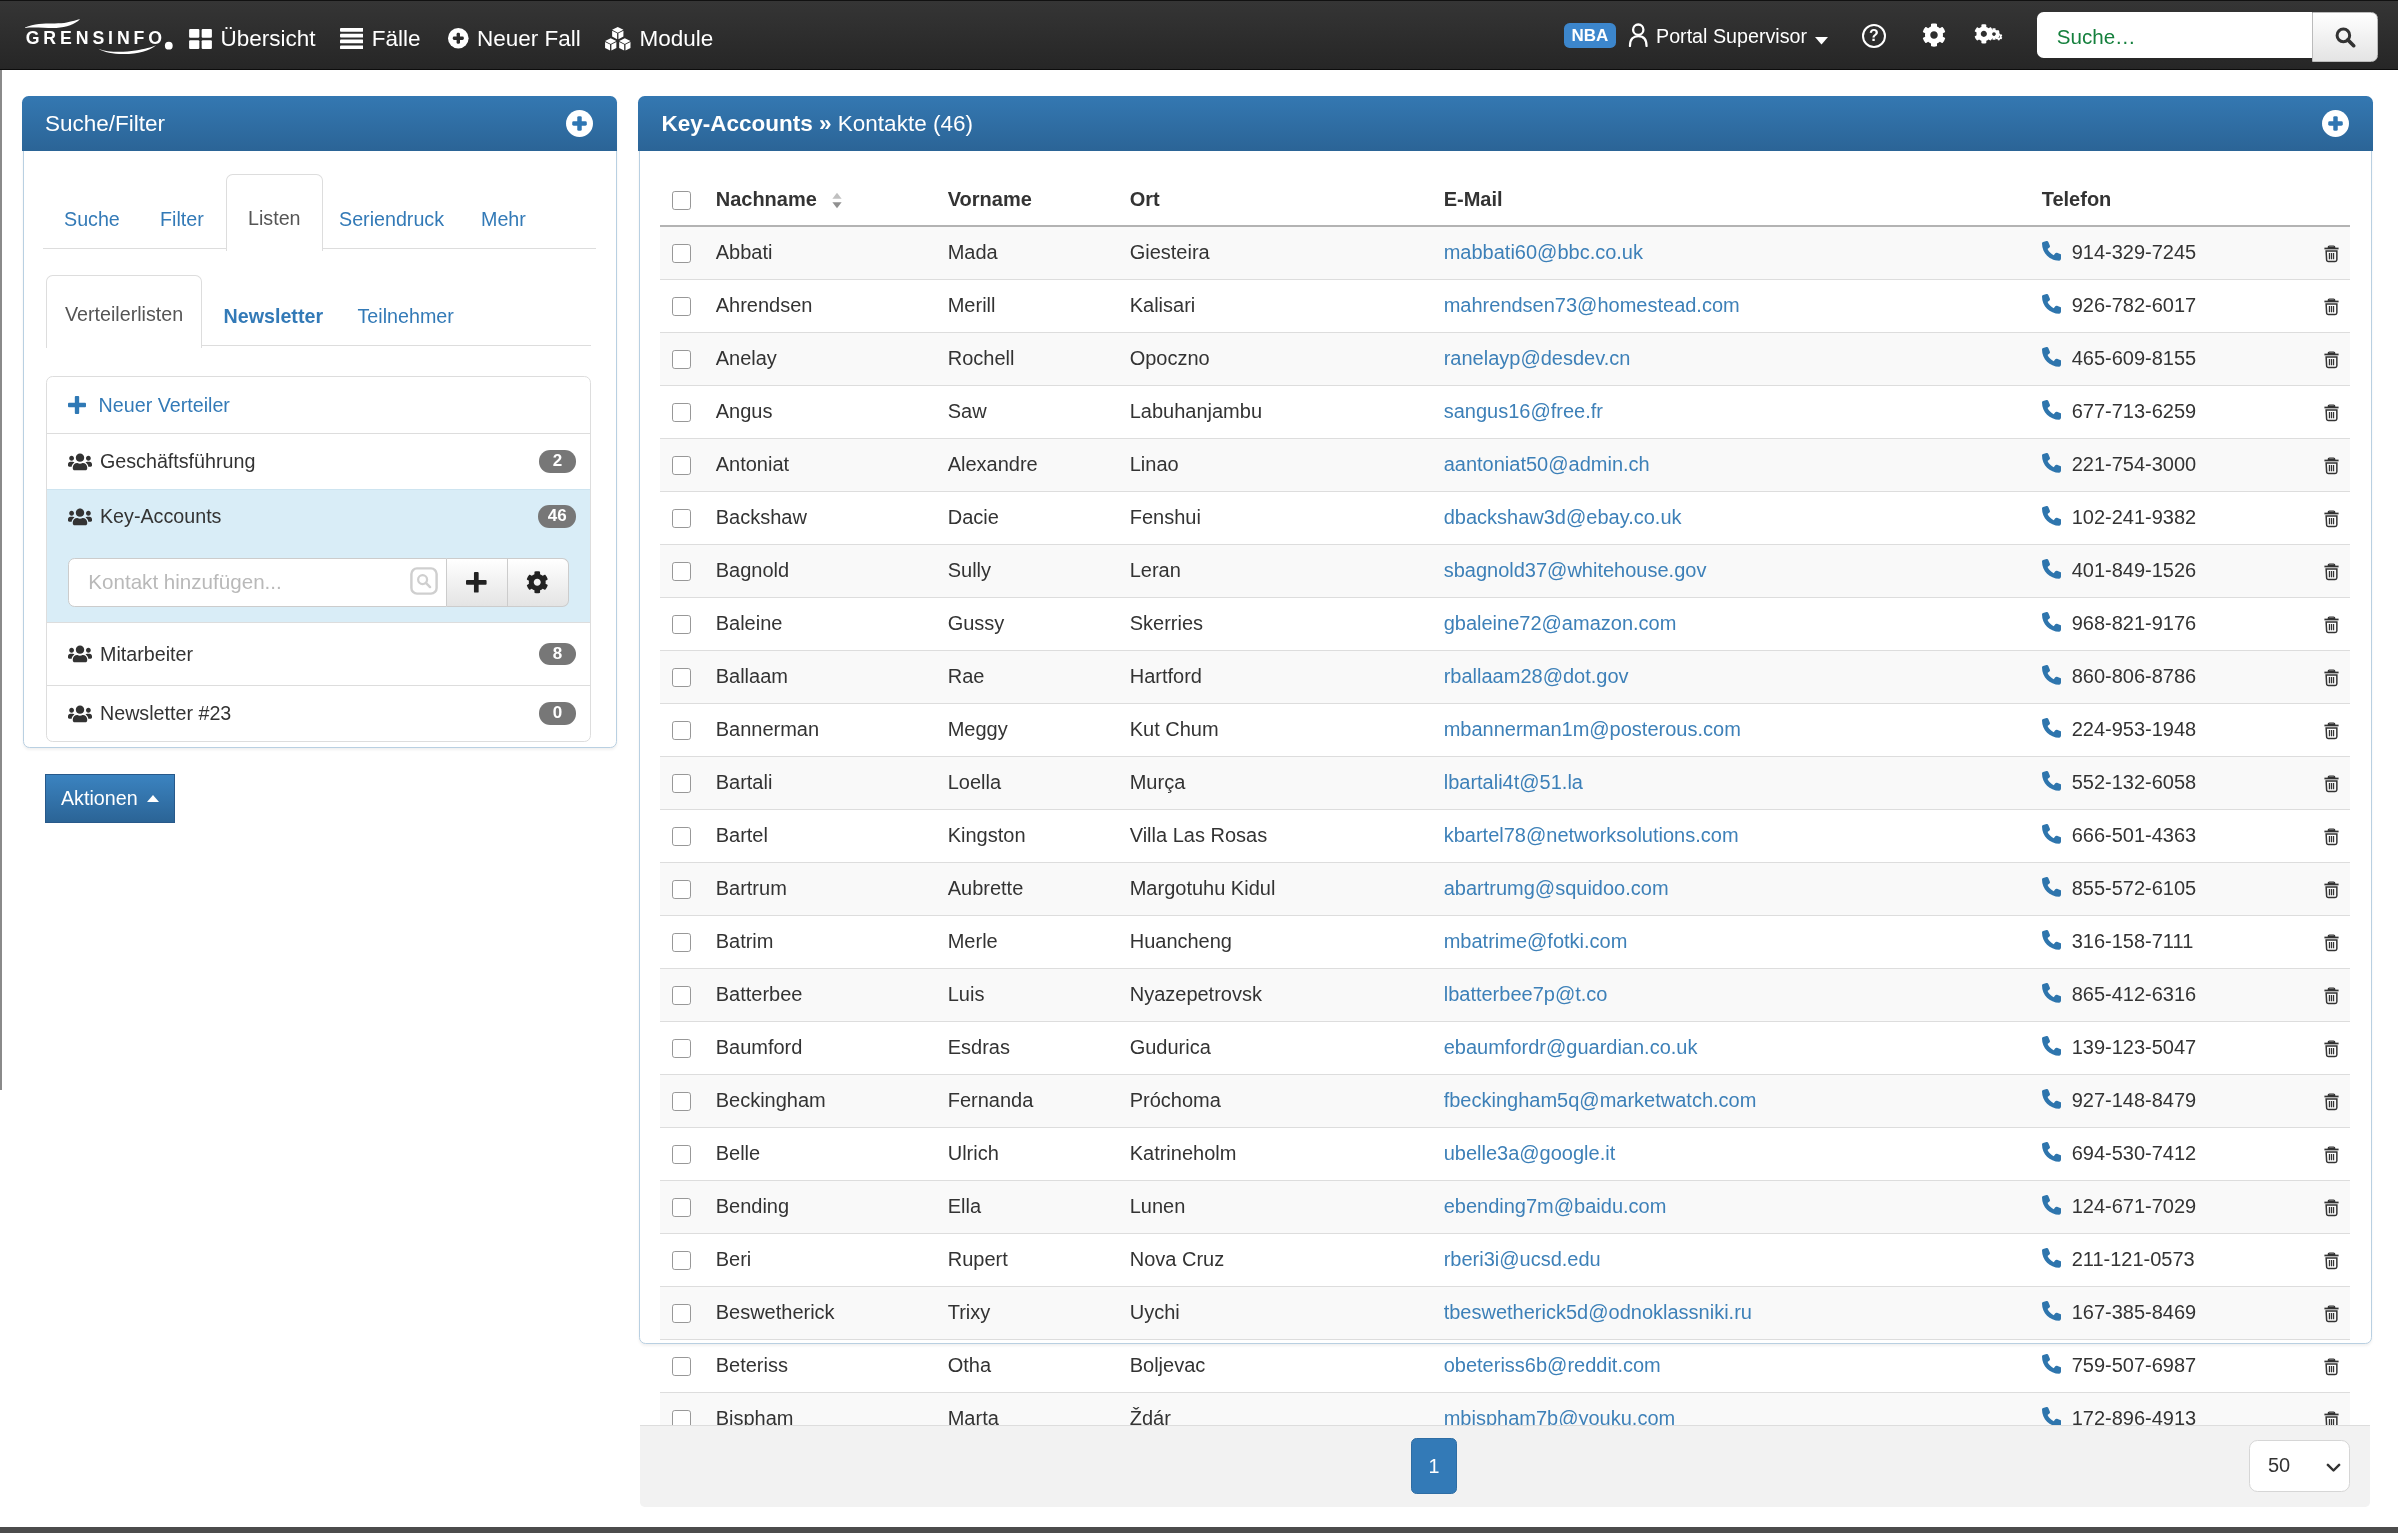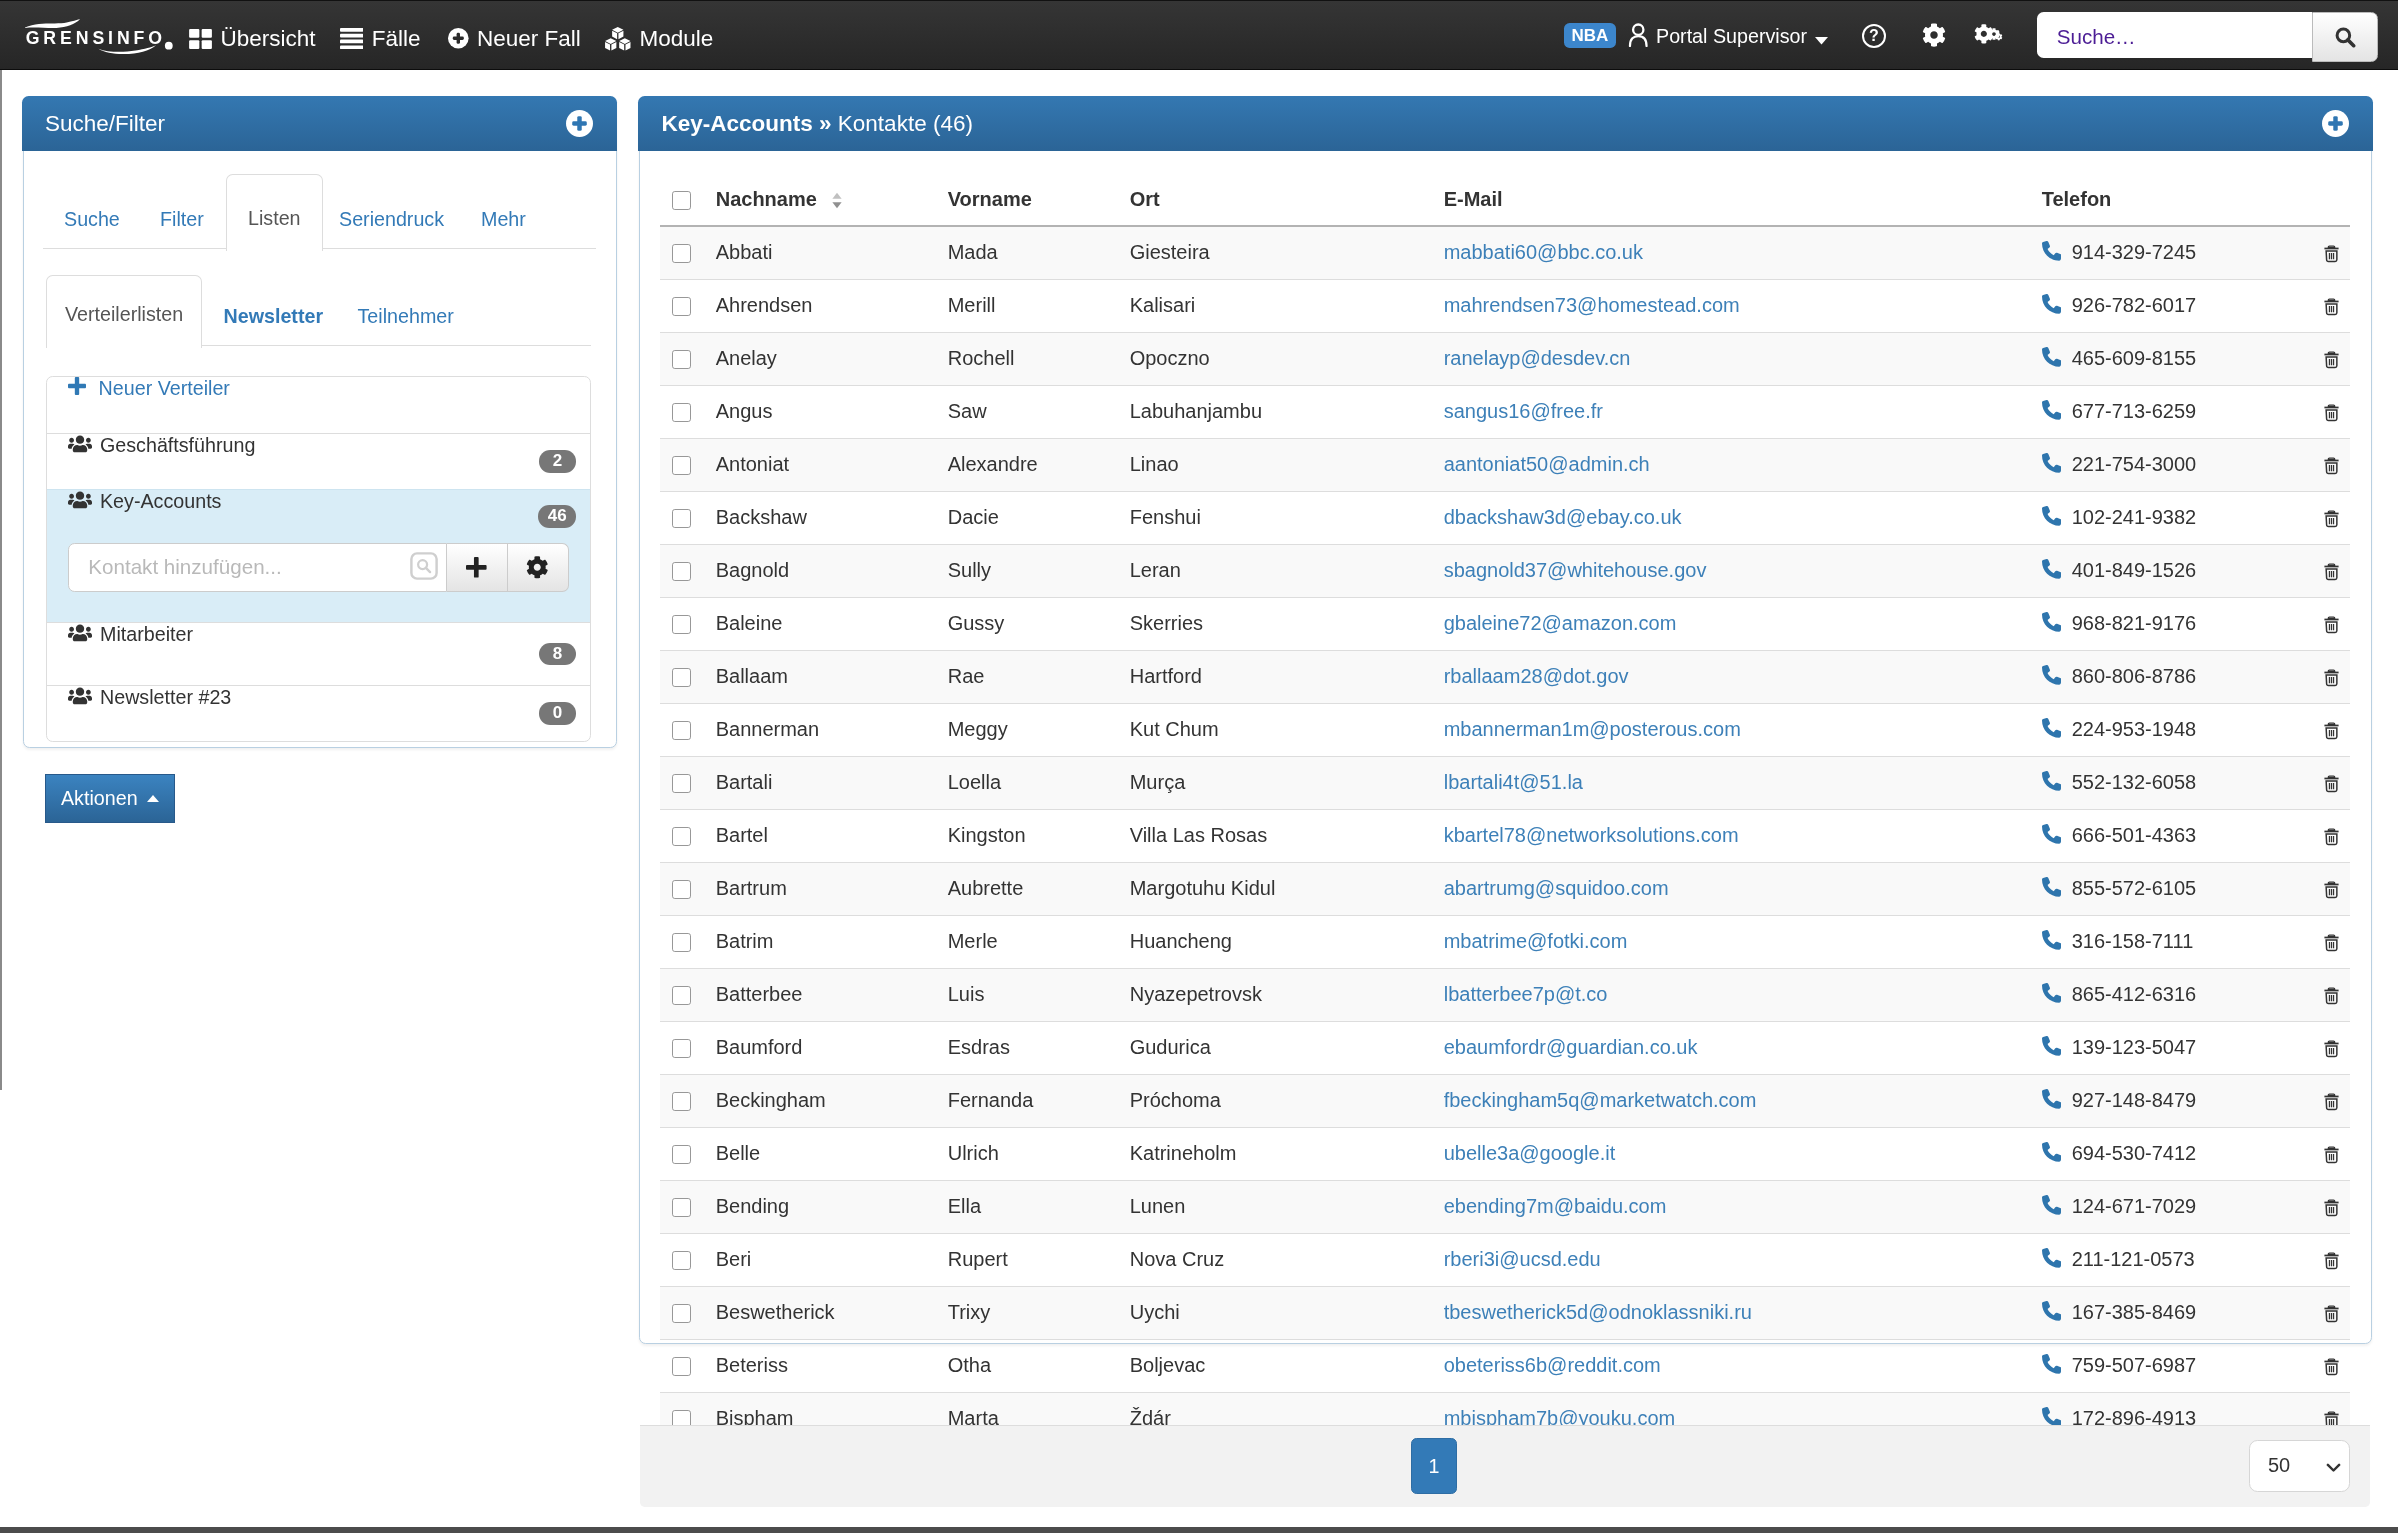--- a/index.html
+++ b/index.html
@@ -6,21 +6,21 @@
 .abs{position:absolute}
 a{color:#3d80b8;text-decoration:none}
 .navbar{position:absolute;left:0;top:0;width:2399px;height:70px;background:linear-gradient(#353535,#262626);border-top:1.9px solid #111;border-bottom:1.9px solid #0c0c0c}
 .navitem{position:absolute;top:4.7px;height:68px;display:flex;align-items:center;gap:8.4px;color:#fff;font-size:22.5px}
 .panel{position:absolute;background:#fff;border:1.9px solid #b9d0e2;border-radius:6.6px;box-shadow:0 1.9px 2.8px rgba(0,0,0,.06)}
 .phead{position:absolute;left:-1.9px;top:-1.9px;right:-1.9px;height:55px;background:linear-gradient(#3478b2,#2b6496);border-radius:6.6px 6.6px 0 0;color:#fff;font-size:22.5px;line-height:55px;padding-left:23.4px}
 .tabs{position:absolute;border-bottom:1.9px solid #ddd}
 .tab{position:absolute;bottom:0;height:56px;padding:0 21.5px;color:#337ab7;font-size:19.7px;line-height:54px;white-space:nowrap}
 .tab.active{background:#fff;border:1.9px solid #ddd;border-bottom:0;border-radius:6.6px 6.6px 0 0;color:#555;top:0;bottom:auto;height:77px;line-height:28px;padding-top:29px}
 .lg{position:absolute;border:1.9px solid #ddd;border-radius:6.6px;background:#fff}
-.lgrow{position:relative;border-top:1.9px solid #ddd;padding:0 20.6px;display:flex;}
+.lgrow{position:relative;border-top:1.9px solid #ddd;padding:0 20.6px;display:flex;align-items:center}
 .lgrow:first-child{border-top:0}
 .badge{position:absolute;right:14px;top:50%;margin-top:-11.2px;background:#777;color:#fff;font-size:17px;font-weight:bold;border-radius:11.2px;padding:0 9.4px;height:22.5px;line-height:22.5px;min-width:37px;text-align:center}
 .btn{display:inline-flex;align-items:center;justify-content:center;border-radius:0;border:1.9px solid #ccc;background:linear-gradient(#fff,#e4e4e4);color:#333}
 .btnp{background:linear-gradient(#3b83c0,#2b6496);border-color:#28598a;color:#fff}
 table.ct{border-collapse:collapse;table-layout:fixed}
 table.ct th{font-size:20px;text-align:left;font-weight:bold;padding:0 13px;height:52px;vertical-align:middle}
 table.ct td{font-size:20px;padding:0 13px;height:53px;vertical-align:middle;border-top:1.4px solid #ddd;white-space:nowrap;overflow:hidden}
 table.ct thead th{border-bottom:2.8px solid #b3b3b3}
 table.ct tbody tr:nth-child(odd){background:#f9f9f9}
 .cb{display:inline-block;width:19px;height:19px;border:1.9px solid #989898;border-radius:2.8px;background:#fff;vertical-align:middle}
@@ -94,21 +94,21 @@
 <div class="abs" style="left:1922px;top:23.4px"><svg style="" width="24" height="24" viewBox="0 0 512 512">
       <path fill="#fff" d="M487.4 315.7l-42.6-24.6c4.3-23.2 4.3-47 0-70.2l42.6-24.6c4.9-2.8 7.1-8.6 5.5-14-11.1-35.6-30-67.8-54.7-94.6-3.8-4.1-10-5.1-14.8-2.3L380.8 110c-17.9-15.4-38.5-27.3-60.8-35.1V25.8c0-5.6-3.9-10.5-9.4-11.7-36.7-8.2-74.3-7.8-109.2 0-5.5 1.2-9.4 6.1-9.4 11.7V75c-22.2 7.9-42.8 19.8-60.8 35.1L88.7 85.5c-4.9-2.8-11-1.9-14.8 2.3-24.7 26.7-43.6 58.9-54.7 94.6-1.7 5.4.6 11.2 5.5 14L67.3 221c-4.3 23.2-4.3 47 0 70.2l-42.6 24.6c-4.9 2.8-7.1 8.6-5.5 14 11.1 35.6 30 67.8 54.7 94.6 3.8 4.1 10 5.1 14.8 2.3l42.6-24.6c17.9 15.4 38.5 27.3 60.8 35.1v49.2c0 5.6 3.9 10.5 9.4 11.7 36.7 8.2 74.3 7.8 109.2 0 5.5-1.2 9.4-6.1 9.4-11.7v-49.2c22.2-7.9 42.8-19.8 60.8-35.1l42.6 24.6c4.9 2.8 11 1.9 14.8-2.3 24.7-26.7 43.6-58.9 54.7-94.6 1.5-5.5-.7-11.3-5.6-14.1zM256 336c-44.1 0-80-35.9-80-80s35.9-80 80-80 80 35.9 80 80-35.9 80-80 80z"></path>
     </svg></div>
 <div class="abs" style="left:1974px;top:21.5px"><span style="position:relative;display:inline-block;width:26px;height:27px;"><span style="position:absolute;left:0;bottom:0"><svg style="" width="19.7" height="19.7" viewBox="0 0 512 512">
           <path fill="#fff" d="M487.4 315.7l-42.6-24.6c4.3-23.2 4.3-47 0-70.2l42.6-24.6c4.9-2.8 7.1-8.6 5.5-14-11.1-35.6-30-67.8-54.7-94.6-3.8-4.1-10-5.1-14.8-2.3L380.8 110c-17.9-15.4-38.5-27.3-60.8-35.1V25.8c0-5.6-3.9-10.5-9.4-11.7-36.7-8.2-74.3-7.8-109.2 0-5.5 1.2-9.4 6.1-9.4 11.7V75c-22.2 7.9-42.8 19.8-60.8 35.1L88.7 85.5c-4.9-2.8-11-1.9-14.8 2.3-24.7 26.7-43.6 58.9-54.7 94.6-1.7 5.4.6 11.2 5.5 14L67.3 221c-4.3 23.2-4.3 47 0 70.2l-42.6 24.6c-4.9 2.8-7.1 8.6-5.5 14 11.1 35.6 30 67.8 54.7 94.6 3.8 4.1 10 5.1 14.8 2.3l42.6-24.6c17.9 15.4 38.5 27.3 60.8 35.1v49.2c0 5.6 3.9 10.5 9.4 11.7 36.7 8.2 74.3 7.8 109.2 0 5.5-1.2 9.4-6.1 9.4-11.7v-49.2c22.2-7.9 42.8-19.8 60.8-35.1l42.6 24.6c4.9 2.8 11 1.9 14.8-2.3 24.7-26.7 43.6-58.9 54.7-94.6 1.5-5.5-.7-11.3-5.6-14.1zM256 336c-44.1 0-80-35.9-80-80s35.9-80 80-80 80 35.9 80 80-35.9 80-80 80z"></path>
         </svg></span><span style="position:absolute;right:0;top:0"><svg style="" width="12" height="12" viewBox="0 0 512 512">
           <path fill="#fff" d="M487.4 315.7l-42.6-24.6c4.3-23.2 4.3-47 0-70.2l42.6-24.6c4.9-2.8 7.1-8.6 5.5-14-11.1-35.6-30-67.8-54.7-94.6-3.8-4.1-10-5.1-14.8-2.3L380.8 110c-17.9-15.4-38.5-27.3-60.8-35.1V25.8c0-5.6-3.9-10.5-9.4-11.7-36.7-8.2-74.3-7.8-109.2 0-5.5 1.2-9.4 6.1-9.4 11.7V75c-22.2 7.9-42.8 19.8-60.8 35.1L88.7 85.5c-4.9-2.8-11-1.9-14.8 2.3-24.7 26.7-43.6 58.9-54.7 94.6-1.7 5.4.6 11.2 5.5 14L67.3 221c-4.3 23.2-4.3 47 0 70.2l-42.6 24.6c-4.9 2.8-7.1 8.6-5.5 14 11.1 35.6 30 67.8 54.7 94.6 3.8 4.1 10 5.1 14.8 2.3l42.6-24.6c17.9 15.4 38.5 27.3 60.8 35.1v49.2c0 5.6 3.9 10.5 9.4 11.7 36.7 8.2 74.3 7.8 109.2 0 5.5-1.2 9.4-6.1 9.4-11.7v-49.2c22.2-7.9 42.8-19.8 60.8-35.1l42.6 24.6c4.9 2.8 11 1.9 14.8-2.3 24.7-26.7 43.6-58.9 54.7-94.6 1.5-5.5-.7-11.3-5.6-14.1zM256 336c-44.1 0-80-35.9-80-80s35.9-80 80-80 80 35.9 80 80-35.9 80-80 80z"></path>
         </svg></span><span style="position:absolute;right:-2.8px;bottom:2.8px"><svg style="" width="7.5" height="7.5" viewBox="0 0 512 512">
           <path fill="#fff" d="M487.4 315.7l-42.6-24.6c4.3-23.2 4.3-47 0-70.2l42.6-24.6c4.9-2.8 7.1-8.6 5.5-14-11.1-35.6-30-67.8-54.7-94.6-3.8-4.1-10-5.1-14.8-2.3L380.8 110c-17.9-15.4-38.5-27.3-60.8-35.1V25.8c0-5.6-3.9-10.5-9.4-11.7-36.7-8.2-74.3-7.8-109.2 0-5.5 1.2-9.4 6.1-9.4 11.7V75c-22.2 7.9-42.8 19.8-60.8 35.1L88.7 85.5c-4.9-2.8-11-1.9-14.8 2.3-24.7 26.7-43.6 58.9-54.7 94.6-1.7 5.4.6 11.2 5.5 14L67.3 221c-4.3 23.2-4.3 47 0 70.2l-42.6 24.6c-4.9 2.8-7.1 8.6-5.5 14 11.1 35.6 30 67.8 54.7 94.6 3.8 4.1 10 5.1 14.8 2.3l42.6-24.6c17.9 15.4 38.5 27.3 60.8 35.1v49.2c0 5.6 3.9 10.5 9.4 11.7 36.7 8.2 74.3 7.8 109.2 0 5.5-1.2 9.4-6.1 9.4-11.7v-49.2c22.2-7.9 42.8-19.8 60.8-35.1l42.6 24.6c4.9 2.8 11 1.9 14.8-2.3 24.7-26.7 43.6-58.9 54.7-94.6 1.5-5.5-.7-11.3-5.6-14.1zM256 336c-44.1 0-80-35.9-80-80s35.9-80 80-80 80 35.9 80 80-35.9 80-80 80z"></path>
         </svg></span></span></div>
-<div class="abs" style="left:2037px;top:12px;width:275px;height:46px;background:#fff;border-radius:6.6px 0 0 6.6px;font-size:20.6px;color:#4c1d95;line-height:50px;padding-left:19.7px">Suche…</div>
+<div class="abs" style="left:2037px;top:12px;width:275px;height:46px;background:#fff;border-radius:6.6px 0 0 6.6px;font-size:20.6px;color:#15803d;line-height:50px;padding-left:19.7px">Suche…</div>
 <div class="abs btn" style="left:2312px;top:12px;width:66px;height:50px;border-radius:0 6.6px 6.6px 0;border-color:#bbb">
     <svg style="" width="22.5" height="22.5" viewBox="0 0 24 24">
       <circle cx="10" cy="10" r="6.7" fill="none" stroke="#333" stroke-width="3.2"></circle>
       <line x1="14.8" y1="14.8" x2="21" y2="21" stroke="#333" stroke-width="3.8000000000000003" stroke-linecap="round"></line>
     </svg>
   </div>
 <div class="panel" style="left:22.5px;top:97px;width:594px;height:651px">
 <div class="phead">Suche/Filter<svg style="position:absolute;right:24px;top:14px" width="27" height="27" viewBox="0 0 29 29">
         <circle cx="14.5" cy="14.5" r="14.5" fill="#fff"></circle>
         <rect x="6.67" y="12.1075" width="15.66" height="4.785" rx="1.5" fill="#2f76b2"></rect>

